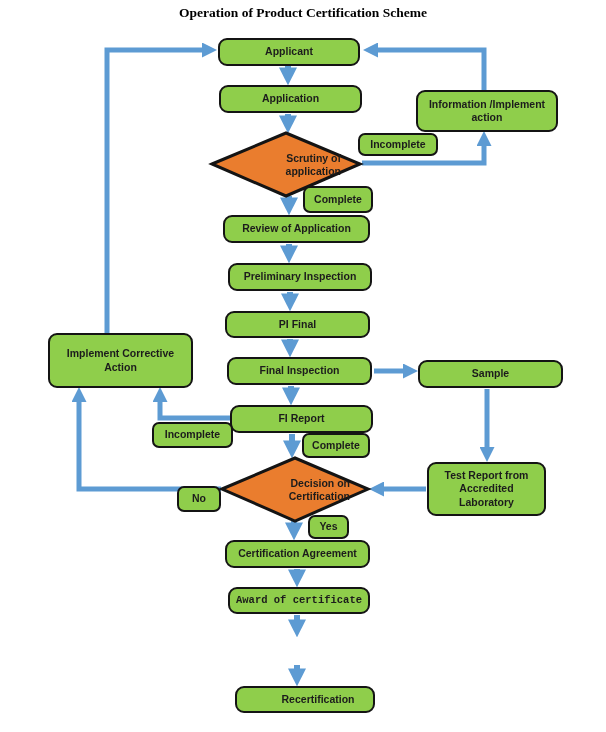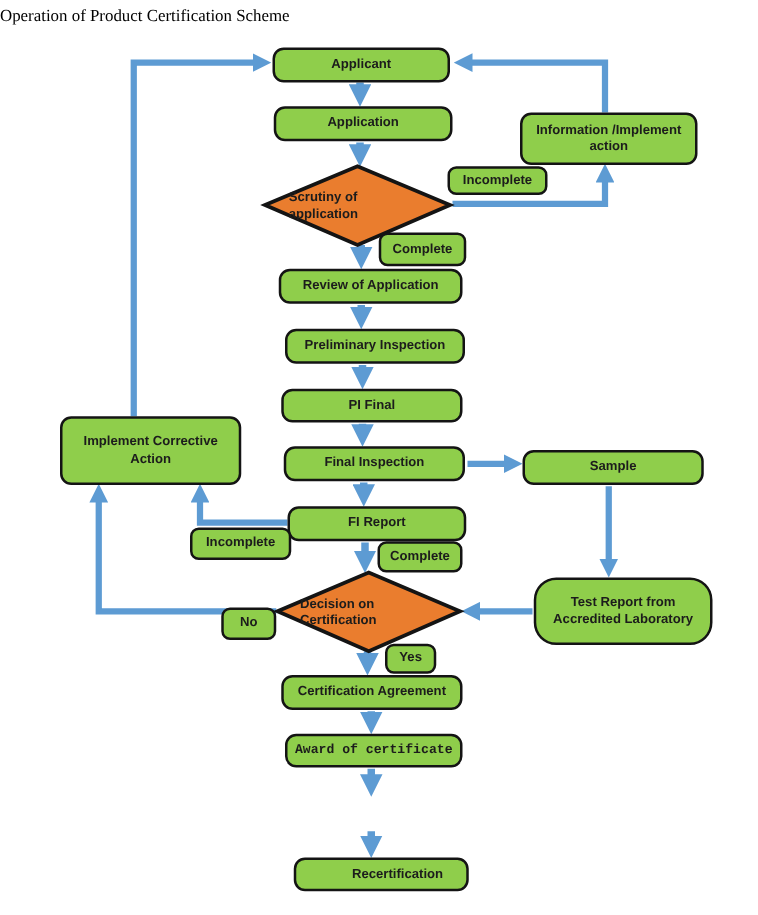--- a/index.html
+++ b/index.html
@@ -1,27 +1,27 @@
 <!DOCTYPE html>
 <html><head>
 <meta charset="utf-8">
 <style>
   html,body{margin:0;padding:0;background:#ffffff;}
   .wrap{position:relative;width:606px;height:732px;background:#ffffff;overflow:hidden;
         font-family:"Liberation Sans",sans-serif;}
-  .title{position:absolute;top:5px;left:0;width:100%;text-align:left;
-         font-family:"Liberation Serif",serif;font-weight:normal;font-size:13.5px;color:#000;}
+  .title{position:absolute;top:5px;left:0;width:100%;text-align:center;
+         font-family:"Liberation Serif",serif;font-weight:bold;font-size:13.5px;color:#000;}
   svg.layer{position:absolute;left:0;top:0;width:606px;height:732px;}
   .node,.tag{position:absolute;box-sizing:border-box;background:#8FCE4B;
         border:2.5px solid #141414;border-radius:9px;
         display:flex;align-items:center;justify-content:center;text-align:center;
         font-weight:bold;font-size:10.5px;line-height:1.25;color:#1c1c1c;
         padding:1px 2px;white-space:pre-line;}
   .tag{border-width:2px;border-radius:7px;padding:0 3px;white-space:nowrap;}
-  .dtext{position:absolute;text-align:left;font-weight:bold;font-size:10.5px;
+  .dtext{position:absolute;text-align:right;font-weight:bold;font-size:10.5px;
          color:#1c1c1c;line-height:1.2;white-space:pre-line;}
 </style>
 </head>
 <body>
 
 <div class="wrap">
 
   <div class="title">Operation of Product Certification Scheme</div>
 
   <svg class="layer" viewBox="0 0 606 732" xmlns="http://www.w3.org/2000/svg">
@@ -64,21 +64,21 @@
   <div class="node" style="left:416px;top:90px;width:142px;height:42px;">Information /Implement
 action</div>
   <div class="node" style="left:223px;top:215px;width:147px;height:28px;">Review of Application</div>
   <div class="node" style="left:228px;top:263px;width:144px;height:28px;">Preliminary Inspection</div>
   <div class="node" style="left:225px;top:311px;width:145px;height:27px;">PI Final</div>
   <div class="node" style="left:227px;top:357px;width:145px;height:28px;">Final Inspection</div>
   <div class="node" style="left:418px;top:360px;width:145px;height:28px;">Sample</div>
   <div class="node" style="left:48px;top:333px;width:145px;height:55px;">Implement Corrective
 Action</div>
   <div class="node" style="left:230px;top:405px;width:143px;height:28px;">FI Report</div>
-  <div class="node" style="left:427px;top:462px;width:143px;height:54px;border-radius:18px;">Test Report from
+  <div class="node" style="left:427px;top:462px;width:119px;height:54px;">Test Report from
 Accredited Laboratory</div>
   <div class="node" style="left:225px;top:540px;width:145px;height:28px;">Certification Agreement</div>
   <div class="node" style="left:228px;top:587px;width:142px;height:27px;font-family:Liberation Mono, monospace;">Award of certificate</div>
   <div class="node" style="left:235px;top:686px;width:140px;height:27px;padding-left:28px;">Recertification</div>
 
   <div class="dtext" style="left:231px;top:152px;width:110px;">Scrutiny of
 application</div>
   <div class="dtext" style="left:240px;top:477px;width:110px;">Decision on
 Certification</div>
 

